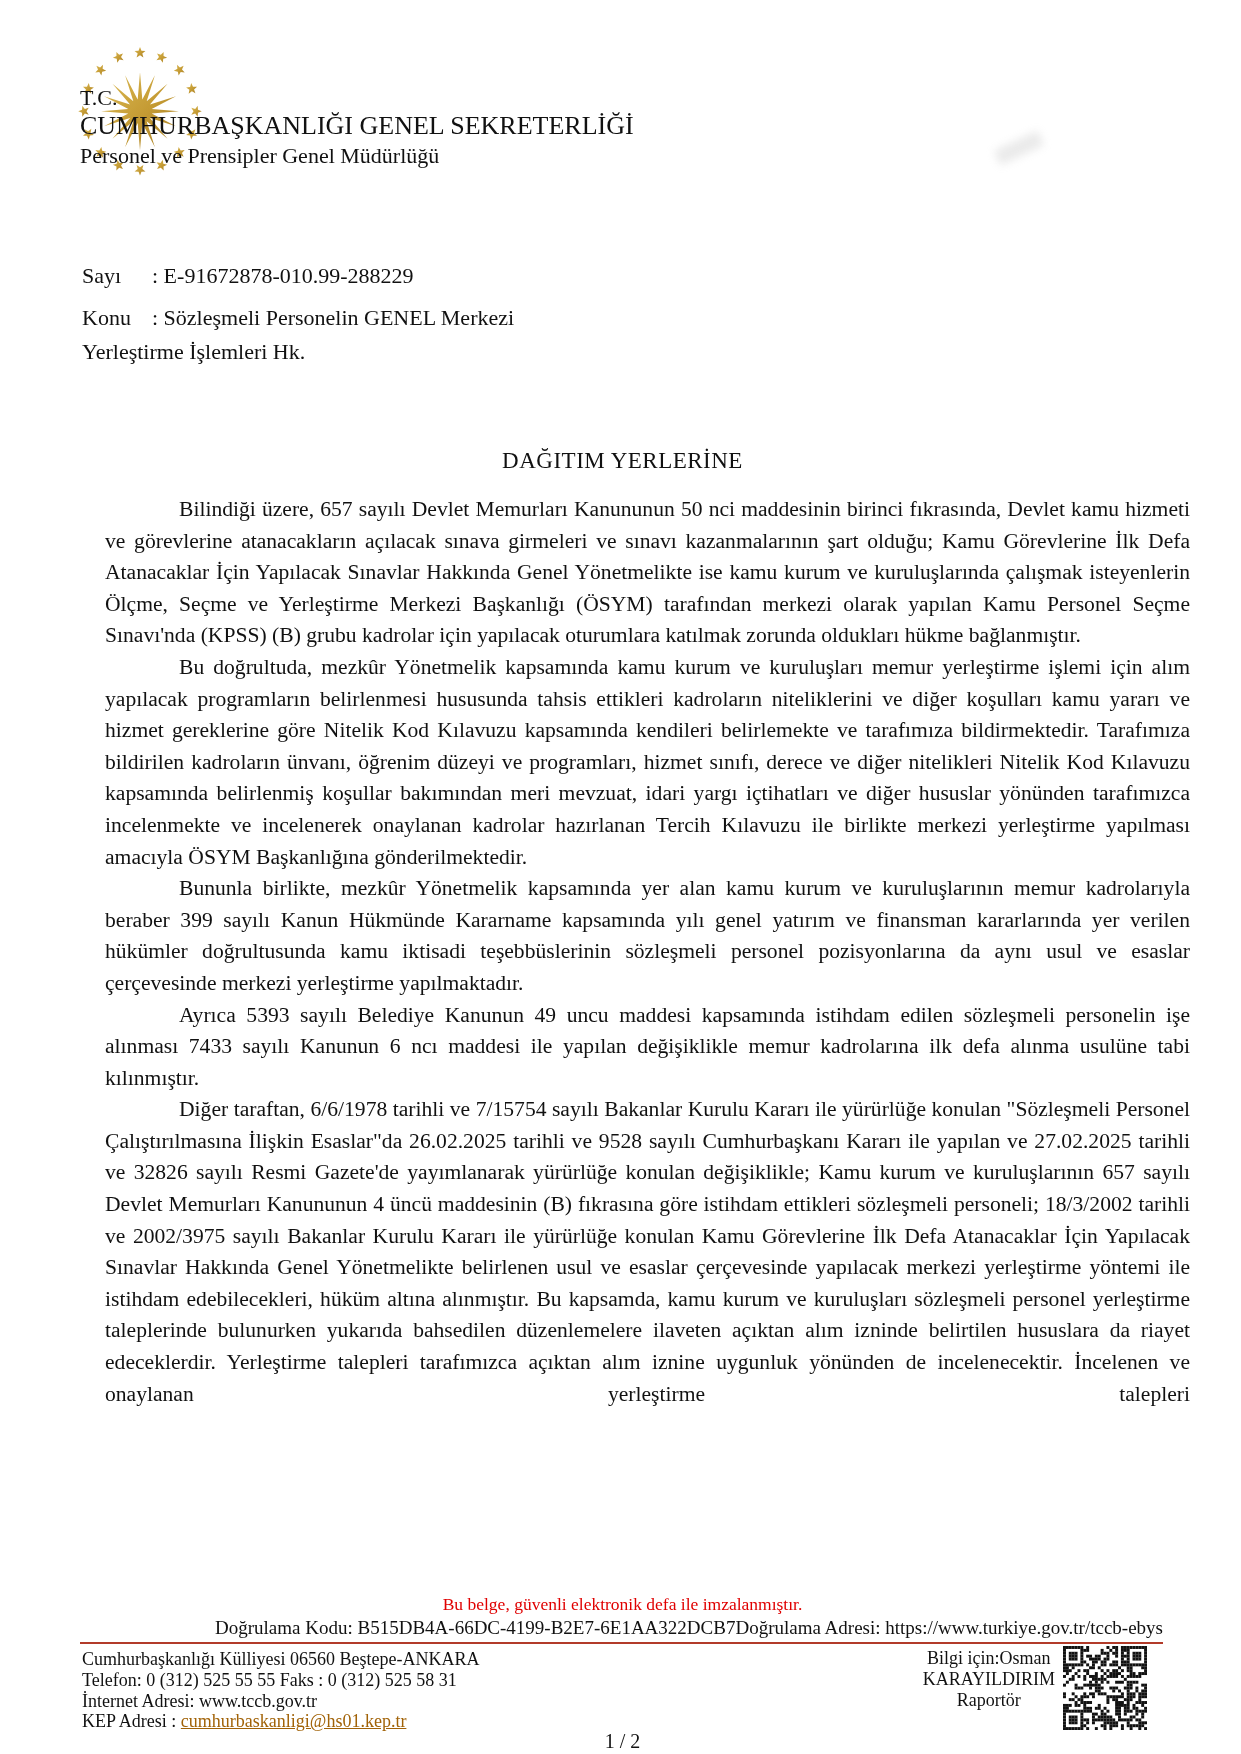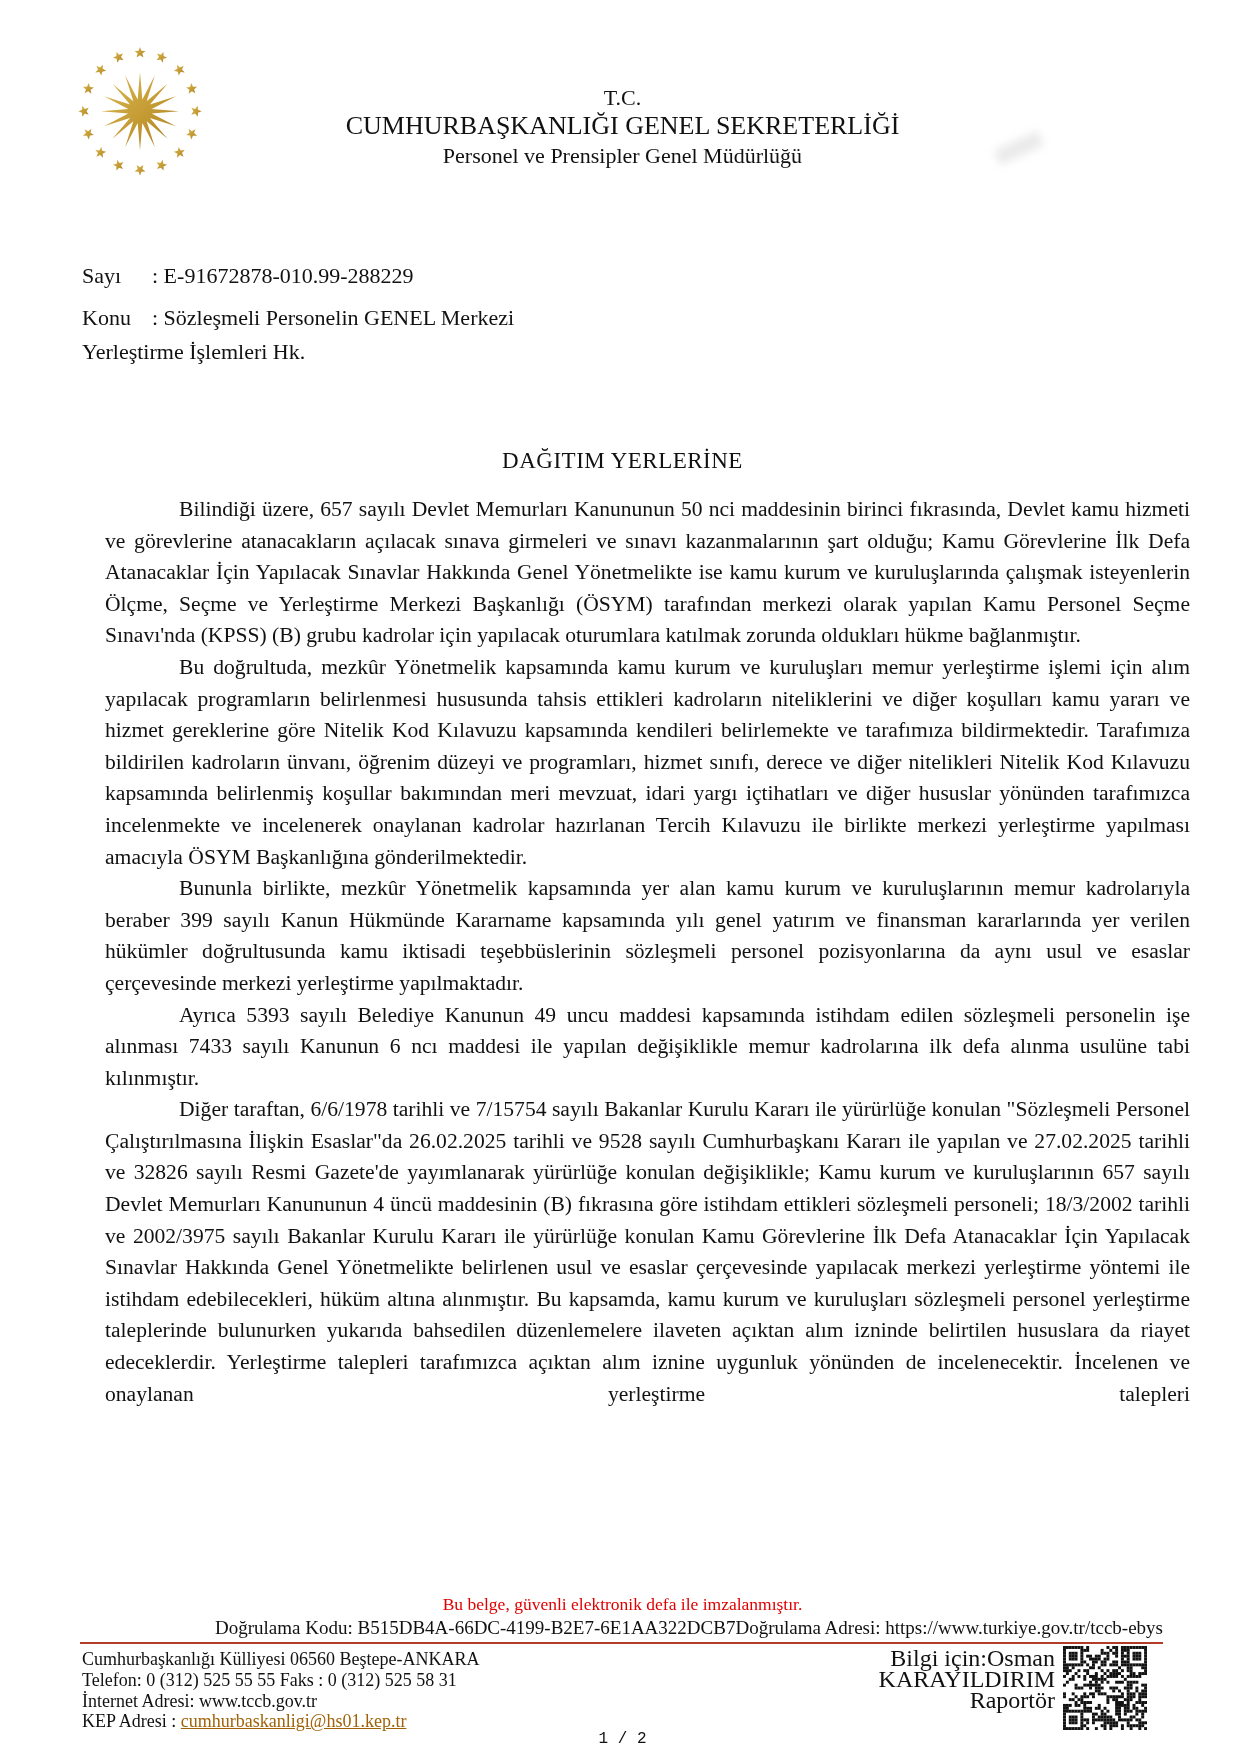--- a/index.html
+++ b/index.html
@@ -7,21 +7,21 @@
     position:relative;
     width:1241px;height:1754px;
     background:#ffffff;
     font-family:"Liberation Serif","DejaVu Serif",serif;
     color:#111;
     overflow:hidden;
   }
   
   .seal{position:absolute;left:74px;top:44px;width:132px;height:132px;}
   
-  .letterhead{position:absolute;left:80px;top:84px;width:1085px;text-align:center;}
+  .letterhead{position:absolute;left:80px;top:84px;width:1085px;text-align:left;}
   .lh-tc{font-size:22px;line-height:27px;}
   .lh-org{font-size:26px;line-height:30px;}
   .lh-dept{font-size:22px;line-height:30px;}
   
   .meta{position:absolute;left:82px;top:262px;font-size:22px;}
   .meta-row{display:flex;line-height:28px;}
   .meta-row + .meta-row{margin-top:14px;}
   .meta-label{width:70px;flex:0 0 70px;}
   .meta-cont{line-height:28px;margin-top:6px;}
   
@@ -34,23 +34,23 @@
   .force-just{text-align-last:justify;}
   
   .signote{position:absolute;left:80px;top:1594px;width:1085px;text-align:center;
     font-size:17.5px;color:#e00000;}
   .verifyrow{position:absolute;left:80px;top:1616px;width:1083px;
     display:flex;justify-content:flex-end;font-size:19px;line-height:24px;}
   .redline{position:absolute;left:80px;top:1642px;width:1083px;height:2px;background:#b23b2a;}
   .addr{position:absolute;left:82px;top:1649px;font-size:18px;line-height:20.8px;}
   .kep-link{color:#a16207;text-decoration:underline;cursor:pointer;}
   .contact{position:absolute;right:94px;top:1646px;display:flex;align-items:flex-start;gap:8px;}
-  .contact-txt{text-align:right;font-size:24px;line-height:21px;padding-top:2px;}
+  .contact-txt{text-align:center;font-size:18px;line-height:21px;padding-top:2px;}
   .qr{width:84px;height:84px;fill:#111;}
-  .pagenum{position:absolute;left:80px;top:1730px;width:1085px;text-align:center;font-size:16px;font-family:Liberation Mono, monospace;}
+  .pagenum{position:absolute;left:80px;top:1730px;width:1085px;text-align:center;font-size:20px;}
   .artifact{position:absolute;left:995px;top:140px;width:48px;height:16px;background:#b5b5b5;
     opacity:.28;filter:blur(4px);transform:rotate(-25deg);}
 </style>
 </head>
 <body>
 
 <div class="page">
 
   <svg class="seal" viewBox="0 0 210 210" aria-hidden="true">
     <defs>

